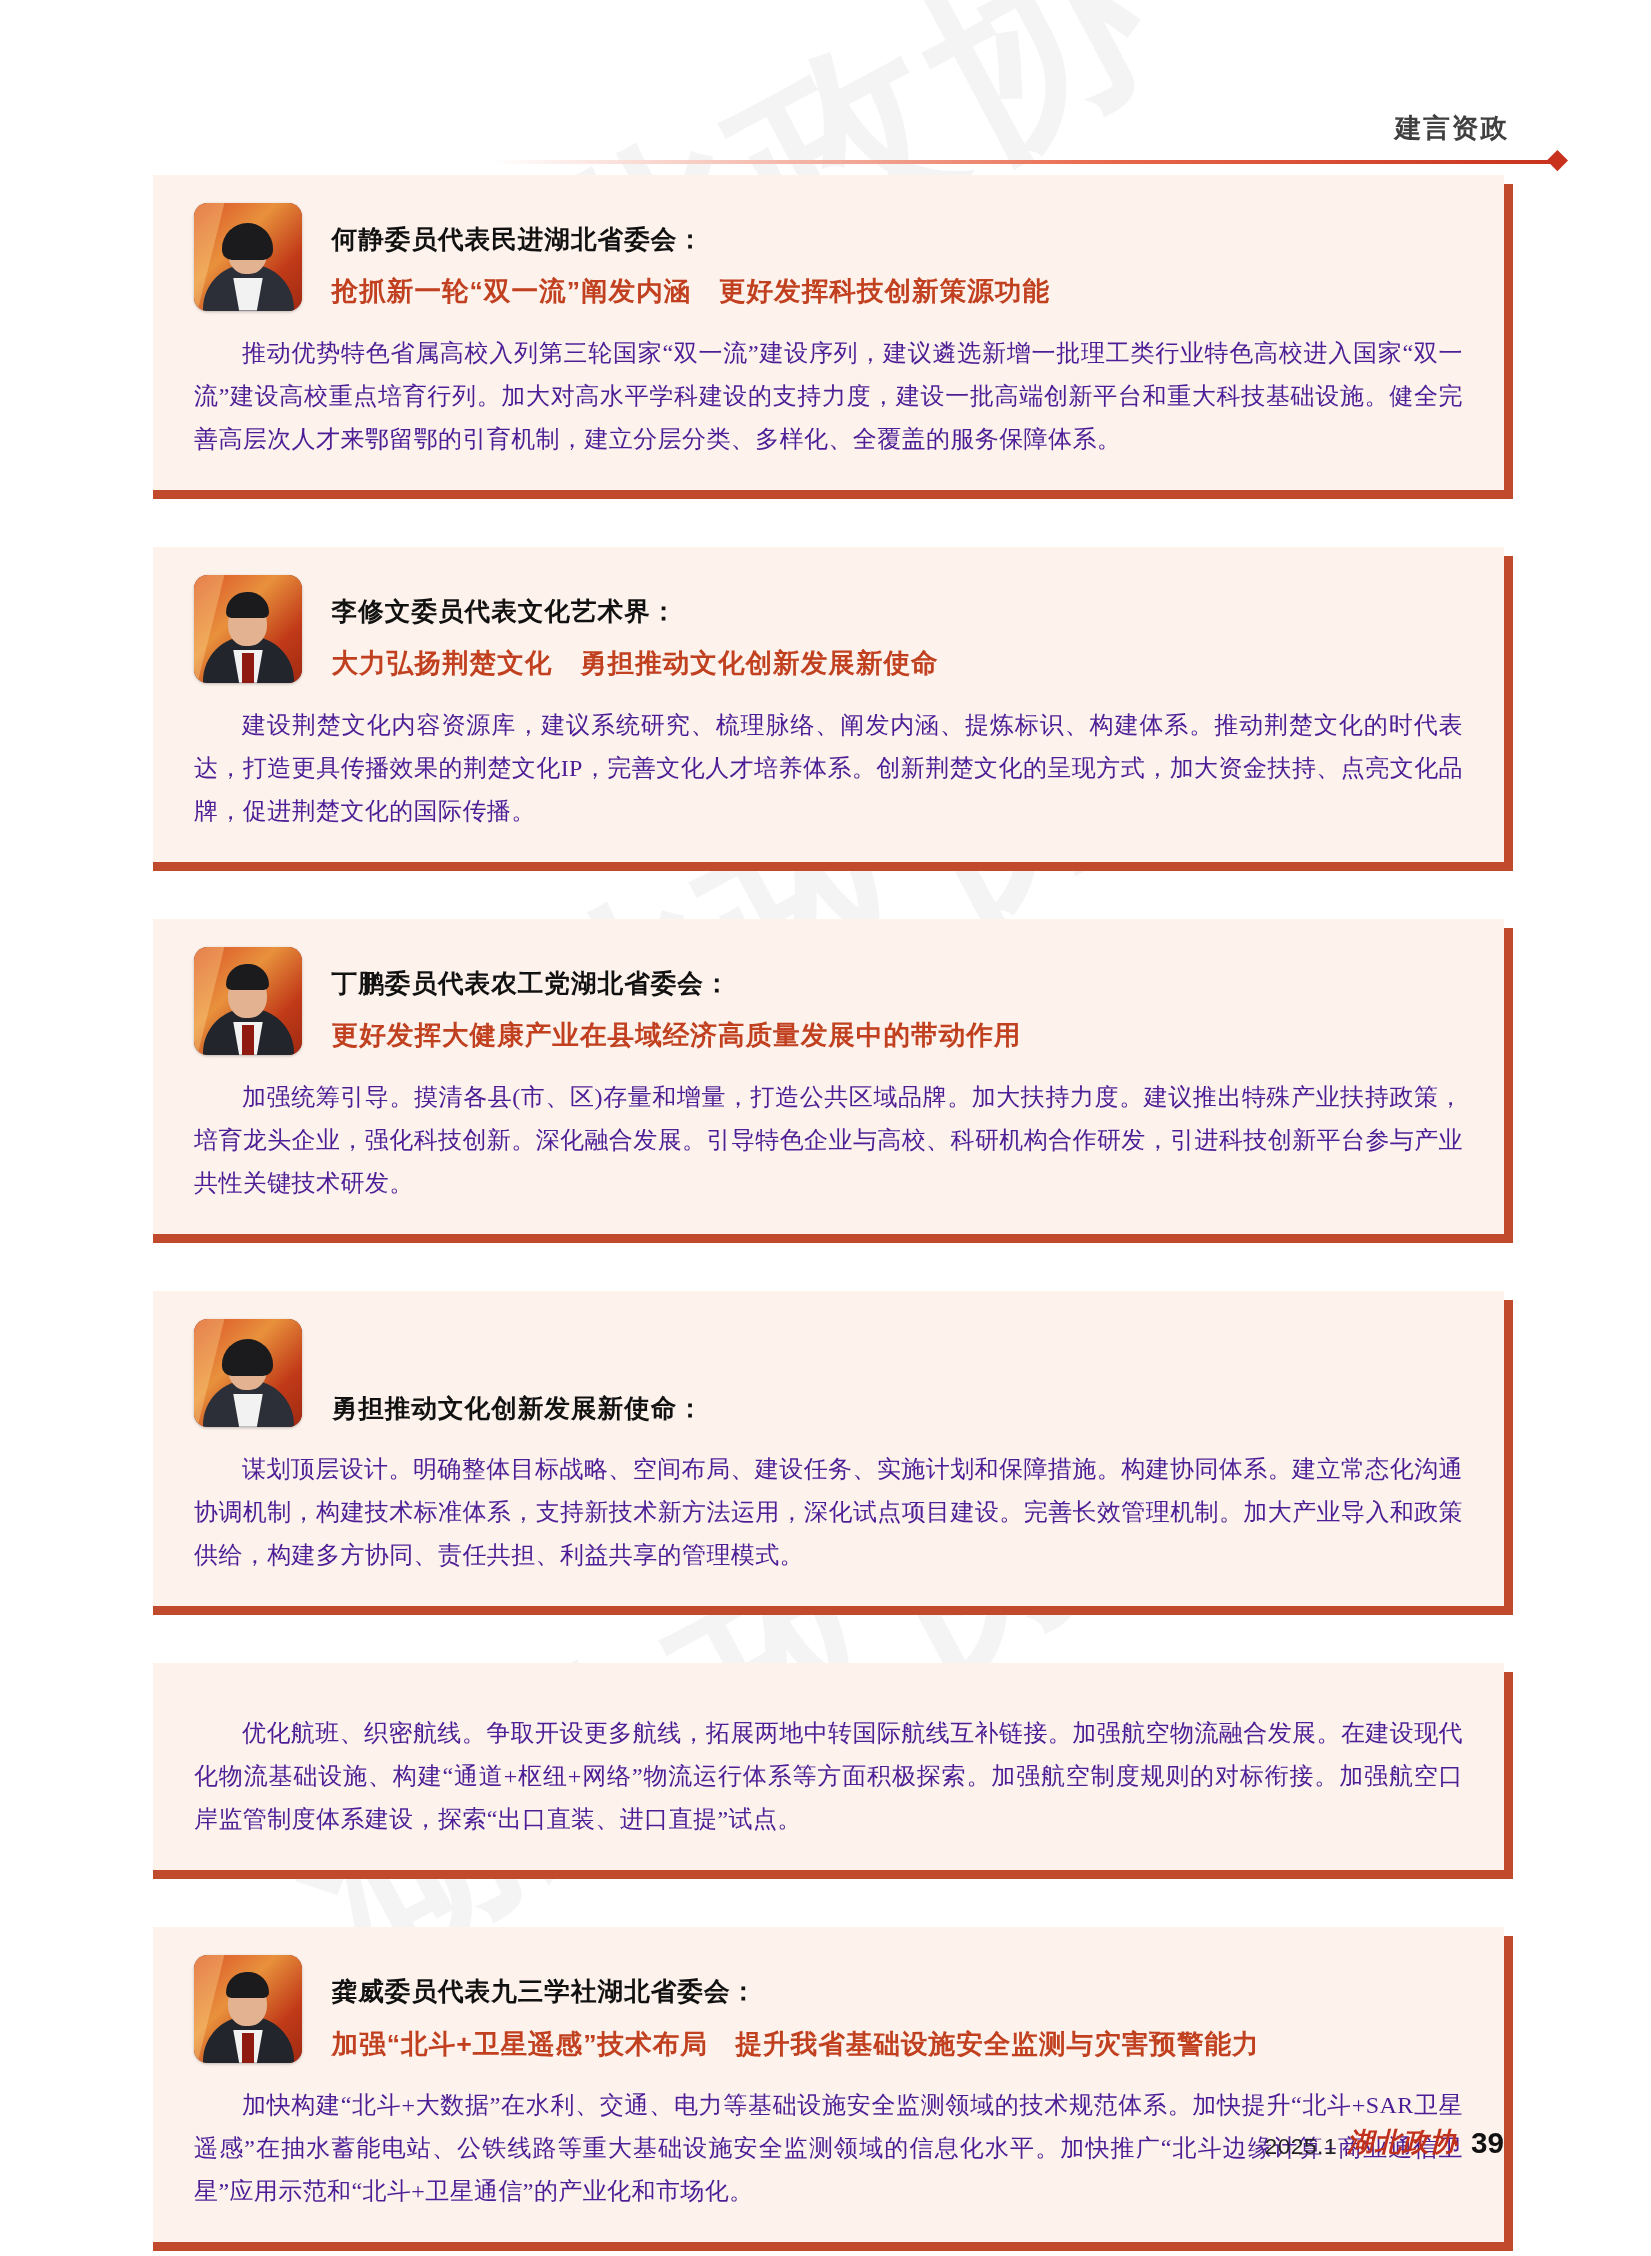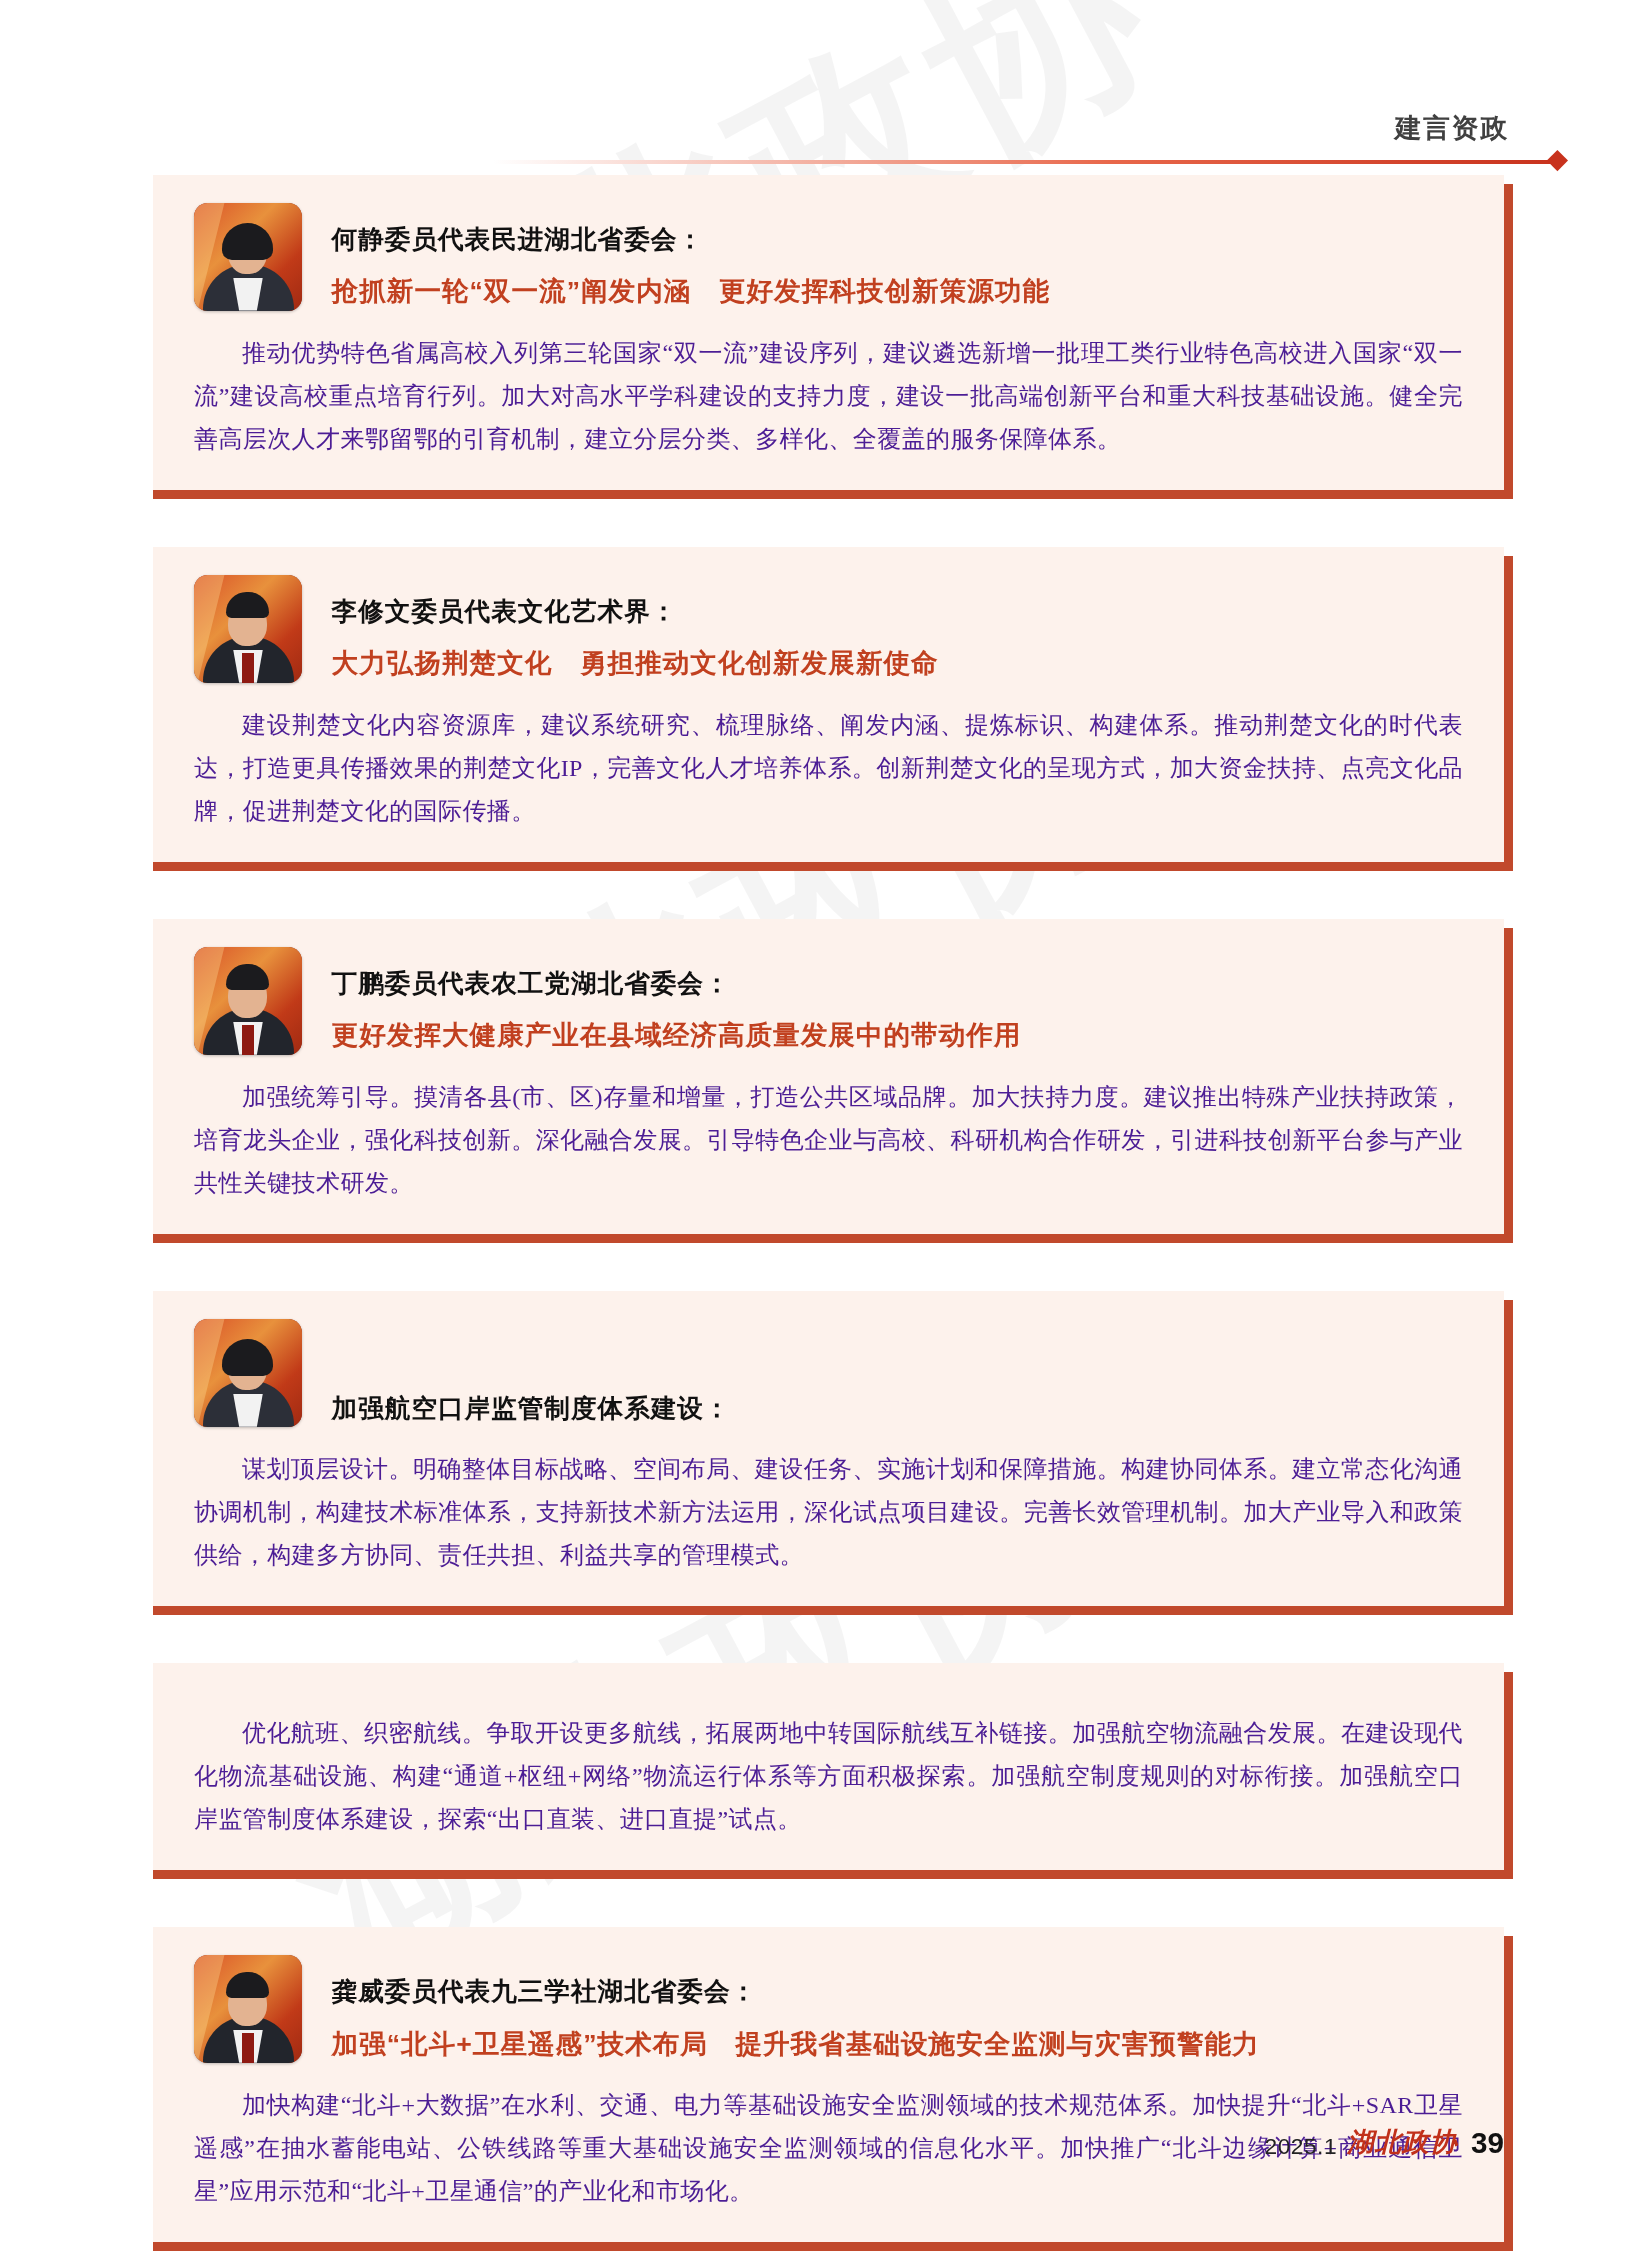--- a/index.html
+++ b/index.html
@@ -343,21 +343,21 @@
     <div class="card-head">
       <div class="avatar female">
         <div class="bg"></div>
           <div class="stripe"></div>
         <div class="suit"></div>
           <div class="shirt"></div>
         <div class="head"></div>
           <div class="hair"></div>
       </div>
       <div class="head-text">
-        <div class="speaker">加强航空口岸监管制度体系建设：</div>
+        <div class="speaker">勇担推动文化创新发展新使命：</div>
       </div>
     </div>
     <div class="body-text">谋划顶层设计。明确整体目标战略、空间布局、建设任务、实施计划和保障措施。构建协同体系。建立常态化沟通协调机制，构建技术标准体系，支持新技术新方法运用，深化试点项目建设。完善长效管理机制。加大产业导入和政策供给，构建多方协同、责任共担、利益共享的管理模式。</div>
   </div>
   <div class="card-gap"></div>
 
   <div class="card">
     <div class="body-text">优化航班、织密航线。争取开设更多航线，拓展两地中转国际航线互补链接。加强航空物流融合发展。在建设现代化物流基础设施、构建“通道+枢纽+网络”物流运行体系等方面积极探索。加强航空制度规则的对标衔接。加强航空口岸监管制度体系建设，探索“出口直装、进口直提”试点。</div>
   </div>
   <div class="card-gap"></div>

